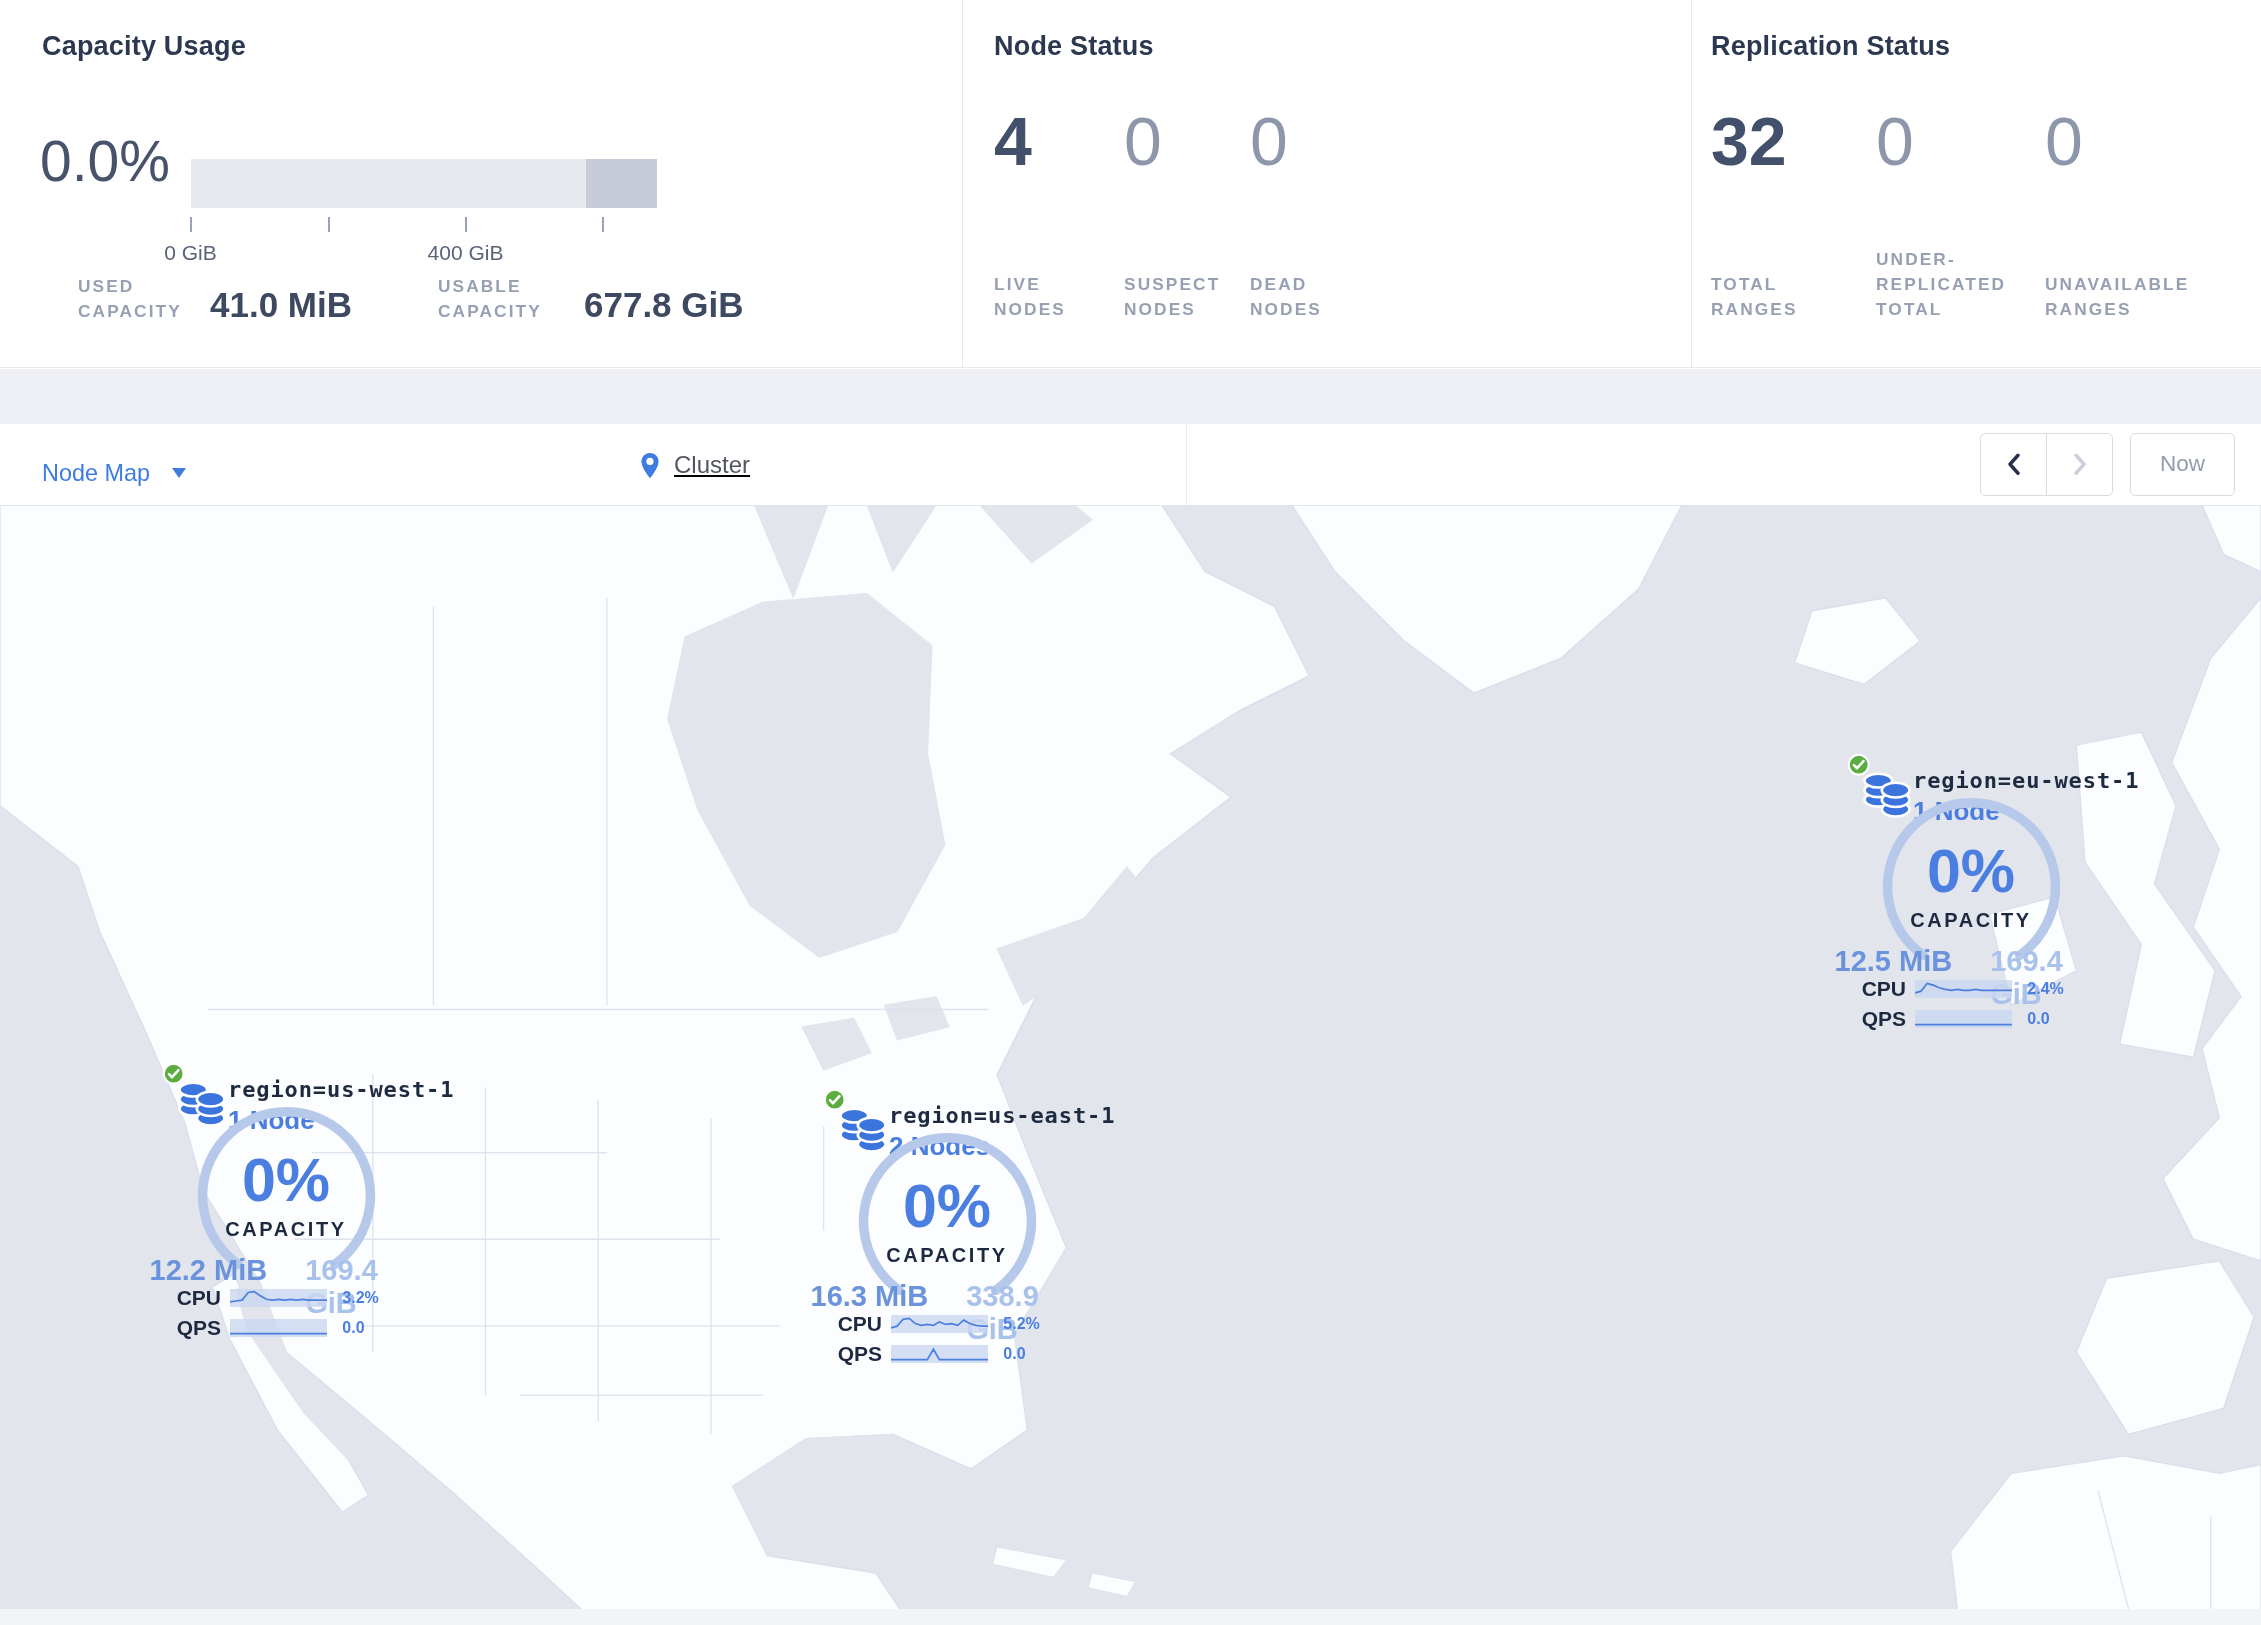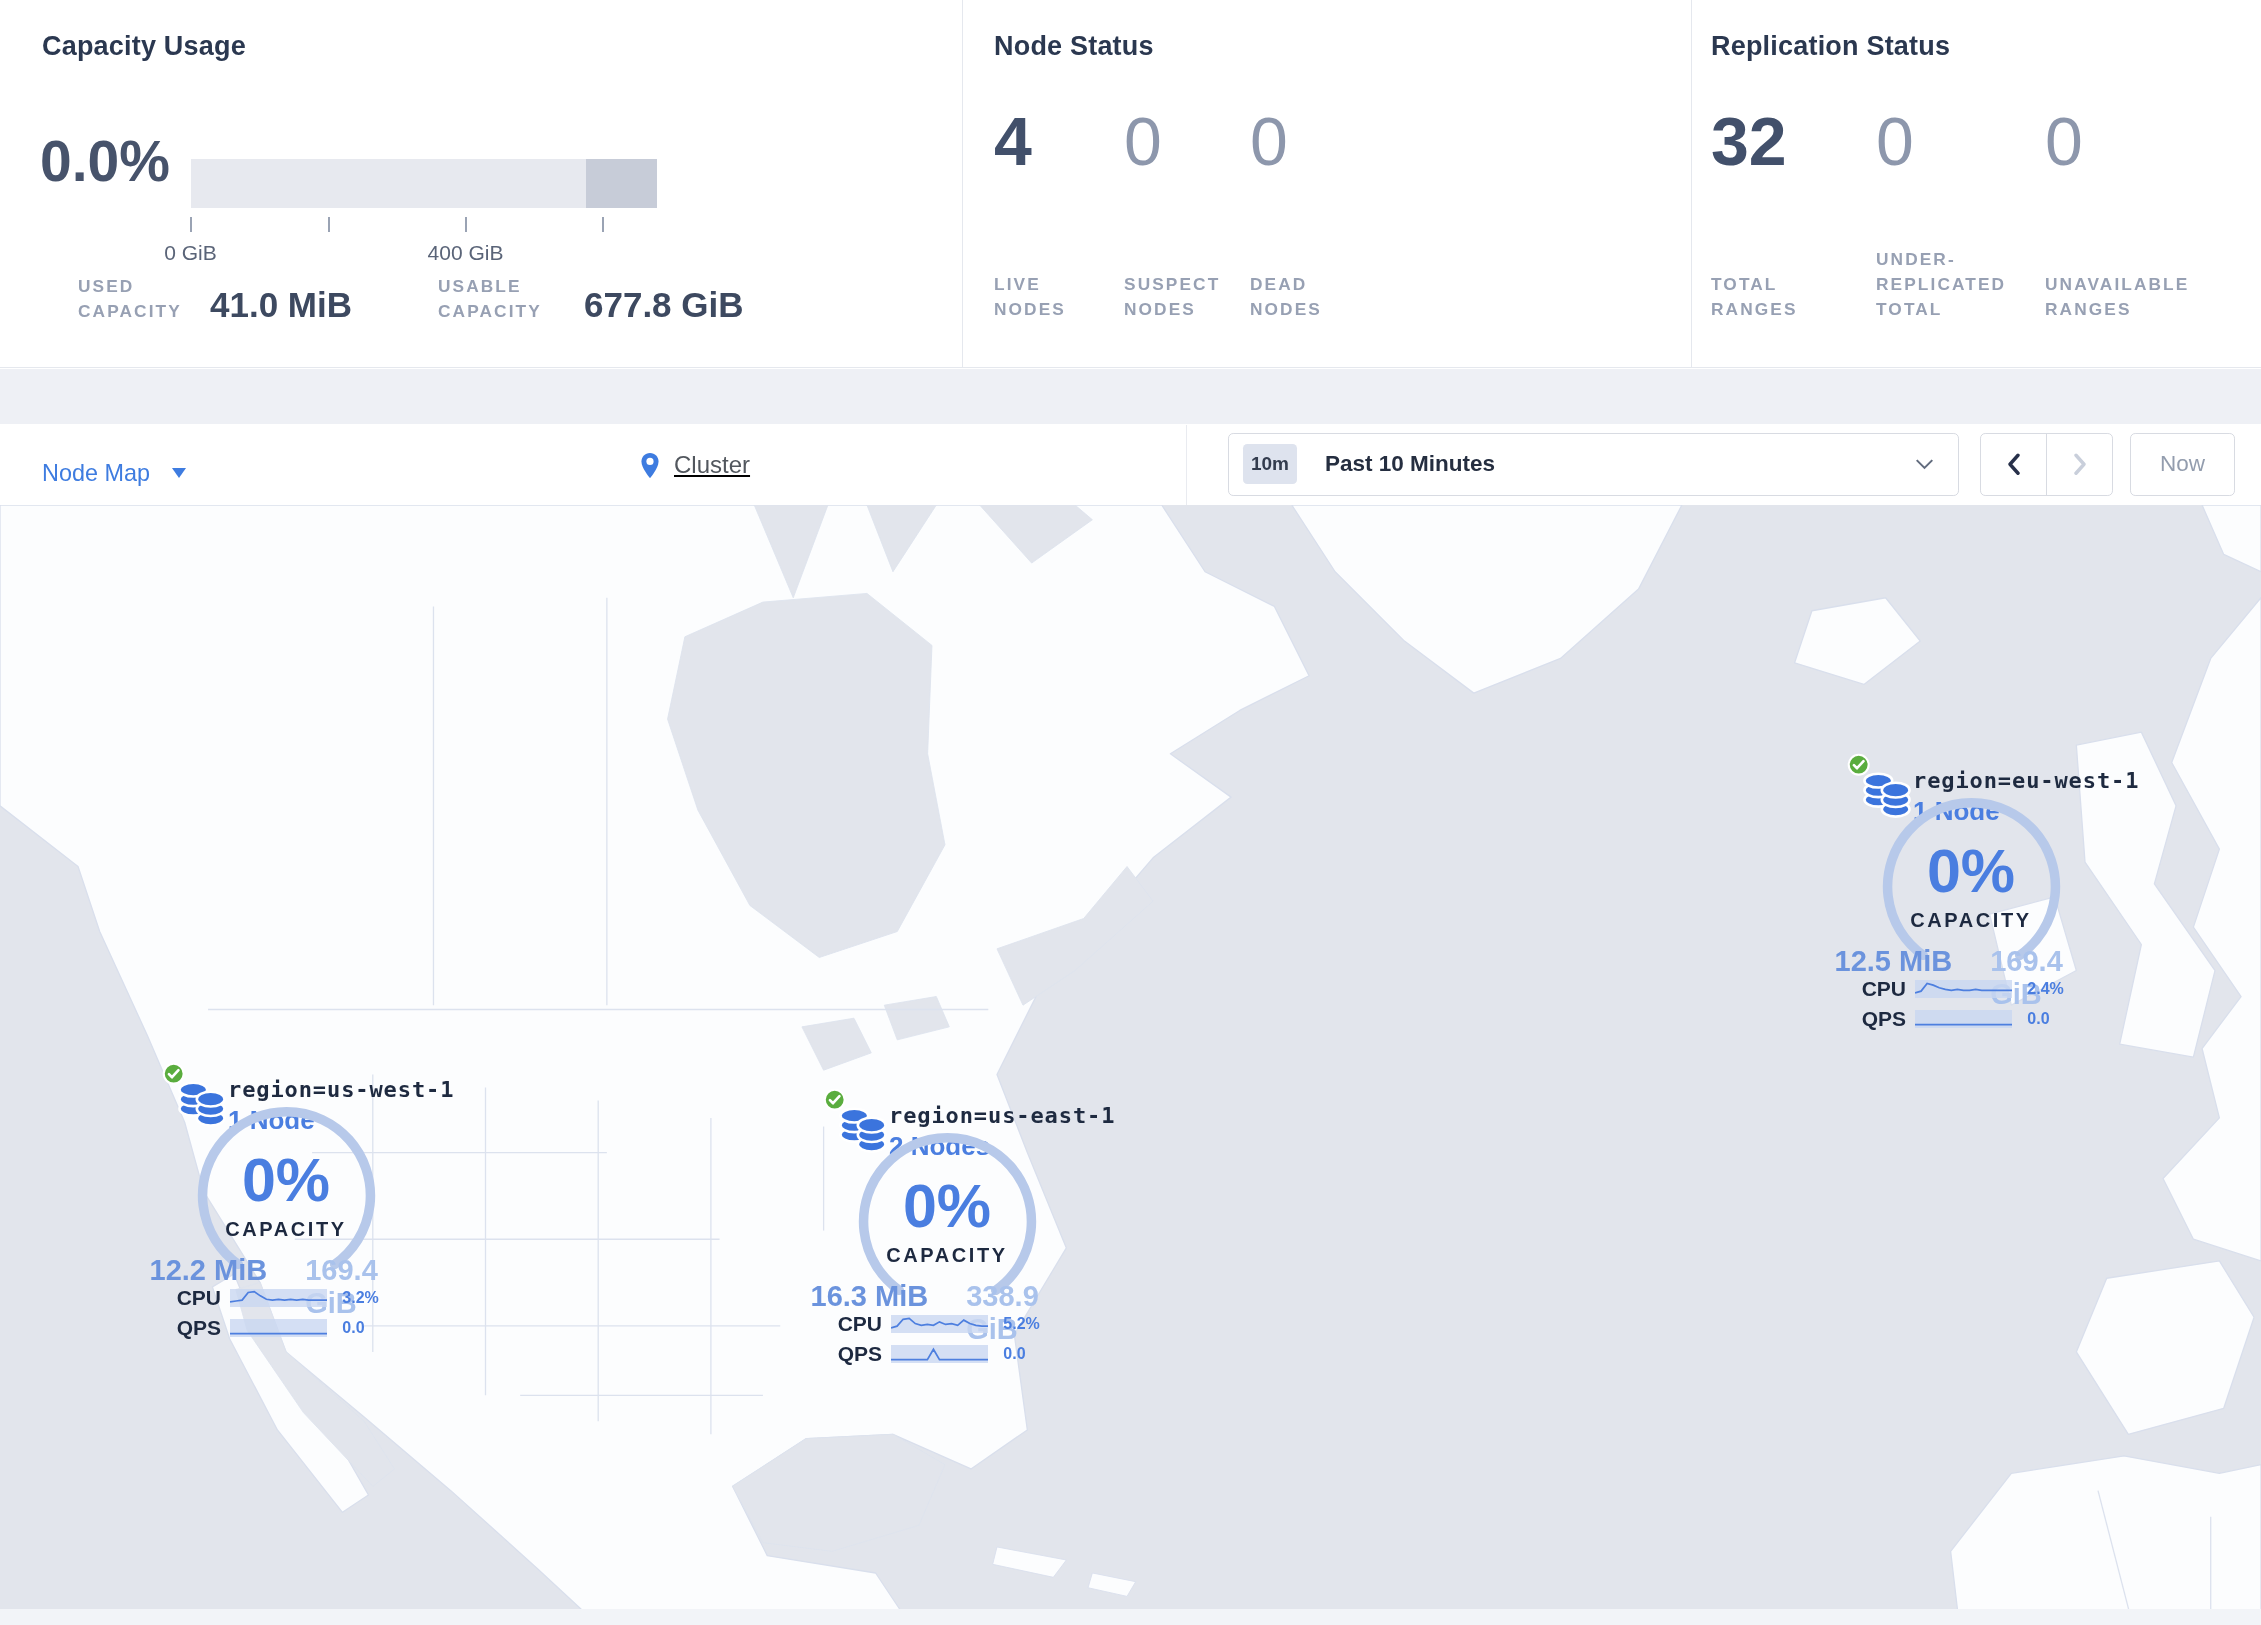--- a/index.html
+++ b/index.html
@@ -13,21 +13,21 @@
   html,body{width:2261px;height:1626px;overflow:hidden;}
   body{font-family:"Liberation Sans",sans-serif;background:#fff;position:relative;}
 
   
   .stats-card{position:absolute;left:0;top:0;width:2261px;height:368px;background:#fff;border-bottom:0.9px solid var(--border);}
   .divider-v{position:absolute;top:0;bottom:0;width:0.9px;background:var(--border);}
   .sec-title{position:absolute;top:31px;font-size:27px;font-weight:700;color:var(--ink-dark);letter-spacing:0.2px;}
   .big-num{position:absolute;top:102px;font-size:68px;font-weight:600;color:var(--ink-num);}
   .big-num.zero{color:var(--ink-zero);font-weight:500;}
   .stat-label{position:absolute;bottom:45px;font-size:17.3px;font-weight:600;letter-spacing:2.1px;color:var(--ink-label);line-height:1.45;}
-  .cap-pct{position:absolute;left:40px;top:128px;font-size:57px;font-weight:700;color:#47536b;}
+  .cap-pct{position:absolute;left:40px;top:128px;font-size:57px;font-weight:400;color:#47536b;}
   .cap-bar{position:absolute;left:191px;top:159px;width:466px;height:49px;background:#e7e9ef;}
   .cap-bar-dark{position:absolute;right:0;top:0;bottom:0;width:15.3%;background:#c7ccd8;}
   .tick{position:absolute;top:217px;width:1.7px;height:14.7px;background:#9aa3b4;}
   .tick-label{position:absolute;top:241px;width:121px;text-align:center;font-size:21px;color:#5a6478;}
   .caprow{position:absolute;left:42px;bottom:43px;display:flex;align-items:flex-end;}
   .caprow .stat-label{position:static;margin-left:36px;}
   .cap-val{font-size:35px;font-weight:700;color:#3d4960;margin-left:14px;line-height:1.05;}
   .cap-val.first{margin-right:50px;}
   .lbl-used{width:118px;} .lbl-usable{width:132px;}
 
@@ -134,27 +134,20 @@
   <div class="crumb">
     <svg width="20" height="27" viewBox="0 0 22 30">
       <path d="M11,1 C5.5,1 1.5,5.2 1.5,10.5 C1.5,18 11,29 11,29 C11,29 20.5,18 20.5,10.5 C20.5,5.2 16.5,1 11,1 Z" fill="#3e7ce0"></path>
       <circle cx="11" cy="10.5" r="4" fill="#fff"></circle>
     </svg>
     <span>Cluster</span>
   </div>
 
   <div class="divider-v" style="left:1186px"></div>
 
-  <div class="timebox">
-    <div class="timebadge">10m</div>
-    <div class="timetext">Past 10 Minutes</div>
-    <svg class="chev" width="19" height="11.3" viewBox="0 0 22 13">
-      <polyline points="2,2 11,11 20,2" fill="none" stroke="#636d7f" stroke-width="2.4"></polyline>
-    </svg>
-  </div>
 
   <div class="arrowgrp">
     <div class="half">
       <svg width="14" height="22.5" viewBox="0 0 14 22">
         <polyline points="11,2 3,11 11,20" fill="none" stroke="#27304a" stroke-width="3.4" stroke-linecap="round" stroke-linejoin="round"></polyline>
       </svg>
     </div>
     <div class="half">
       <svg width="14" height="22.5" viewBox="0 0 14 22">
         <polyline points="3,2 11,11 3,20" fill="none" stroke="#c9cfdb" stroke-width="3.4" stroke-linecap="round" stroke-linejoin="round"></polyline>

